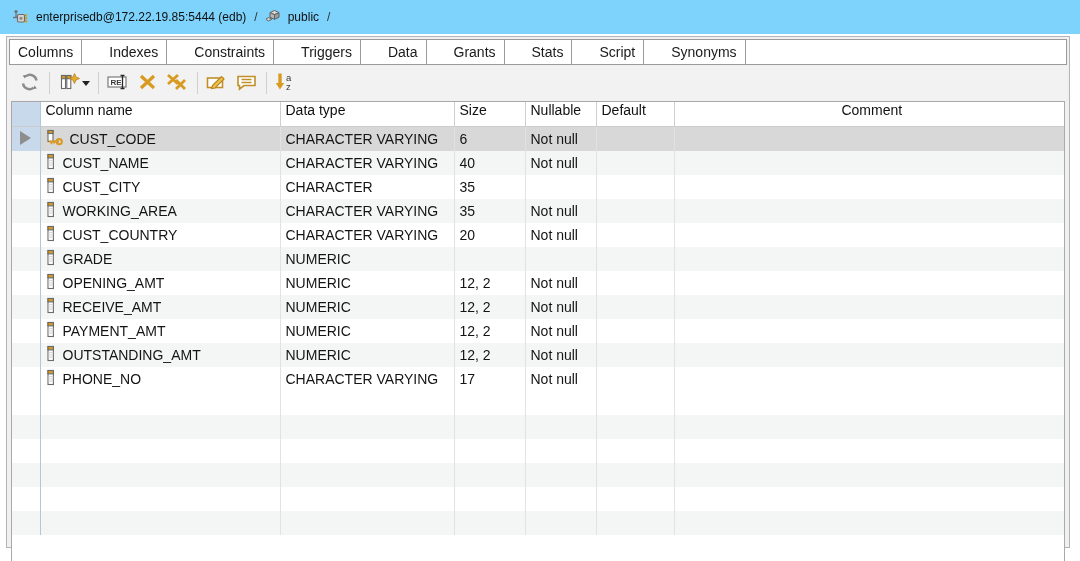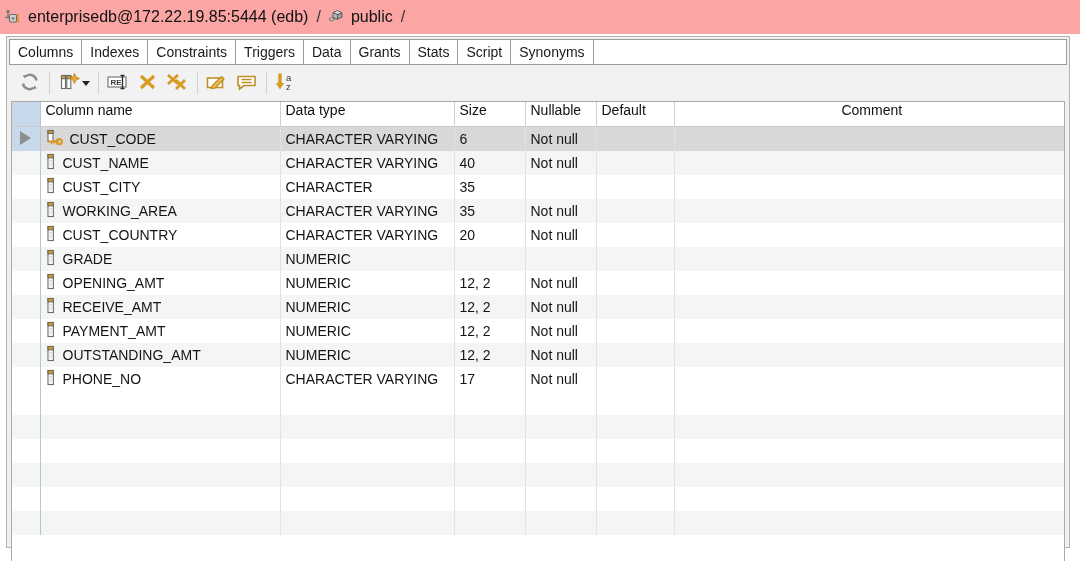--- a/index.html
+++ b/index.html
@@ -14,23 +14,23 @@
     font-size: 13.5px;
     color: #1a1a1a;
     overflow: hidden;
   }
 
   
   #breadcrumb {
     height: 34px;
     display: flex;
     align-items: center;
-    padding-left: 4px;
-    background: #fca5a5;
-    font-size: 16px;
+    padding-left: 12px;
+    background: #7dd3fc;
+    font-size: 12px;
     white-space: nowrap;
   }
   #breadcrumb .crumb {
     display: flex;
     align-items: center;
   }
   #breadcrumb .crumb-text {
     margin-left: 5px;
     color: #111;
   }
@@ -55,20 +55,21 @@
   
   #tabbar {
     position: relative;
     height: 26px;
     margin: 2px 2px 0 2px;
     display: flex;
     align-items: stretch;
     background: #ffffff;
     border: 1px solid #9a9a9a;
     box-sizing: border-box;
+    gap: 19px;
   }
   .tab {
     display: flex;
     align-items: center;
     padding: 0 8px;
     font-size: 14px;
     color: #1a1a1a;
     background: #ffffff;
     border-right: 1px solid #9a9a9a;
     cursor: default;

